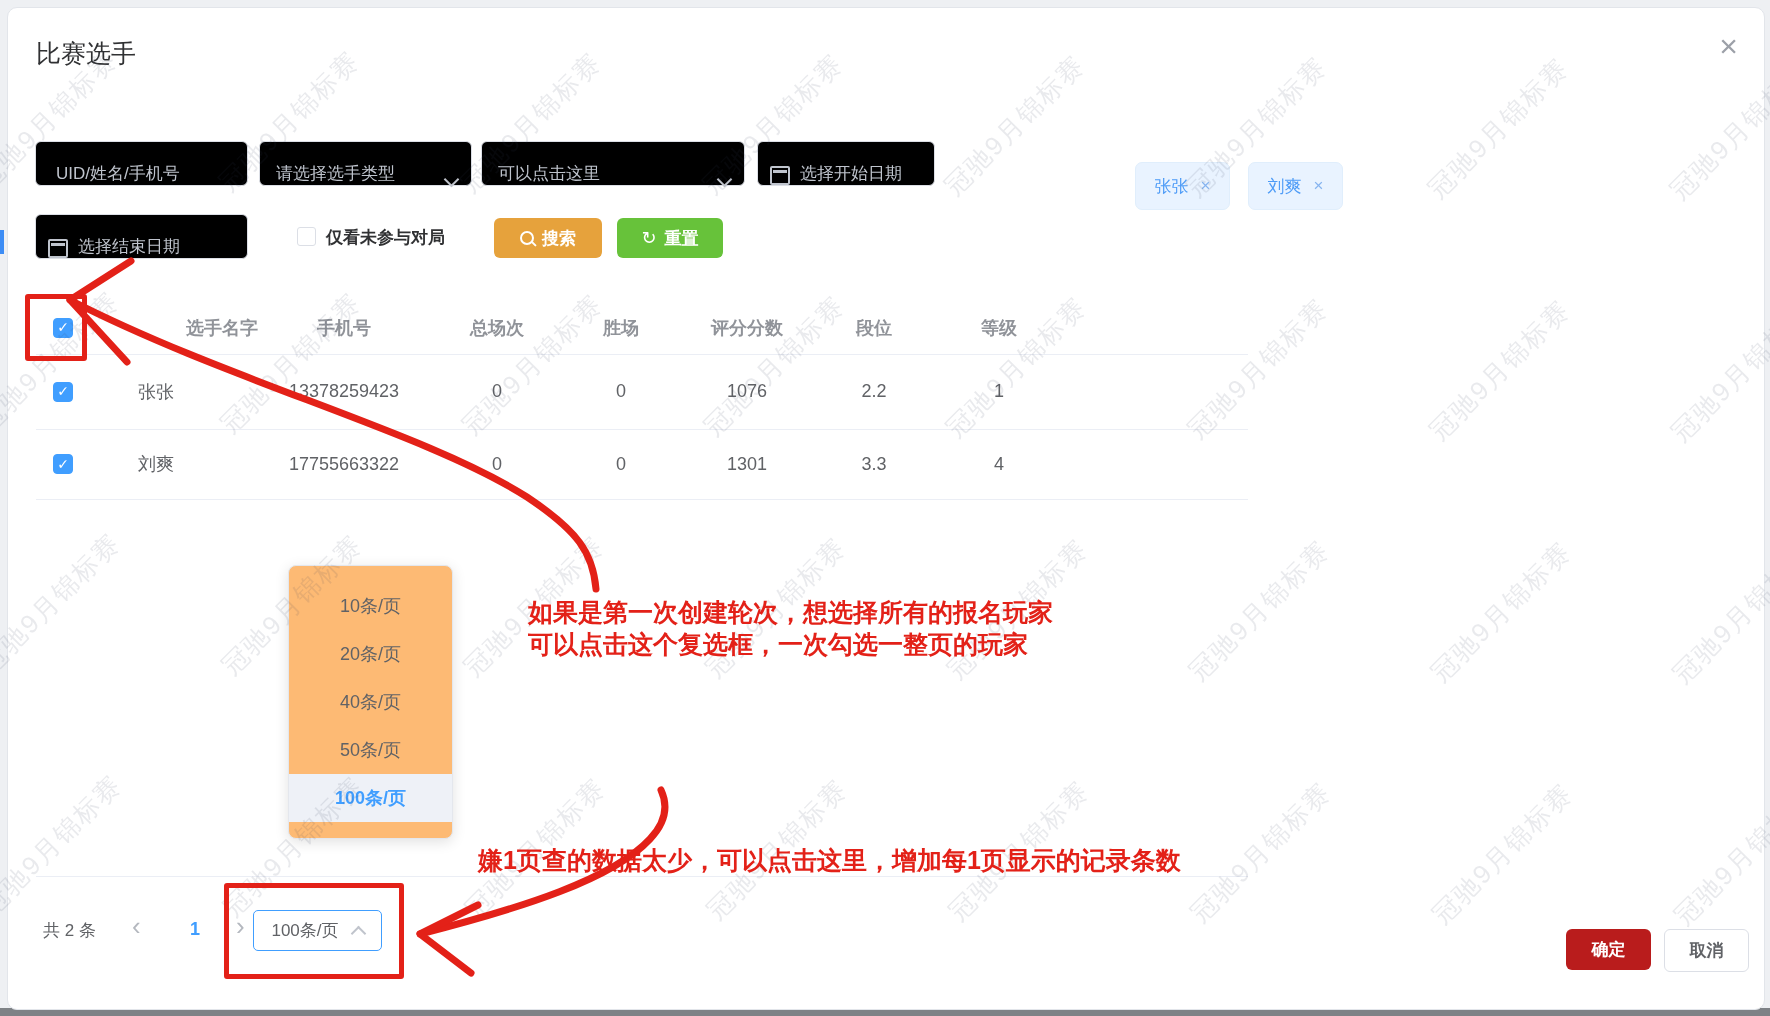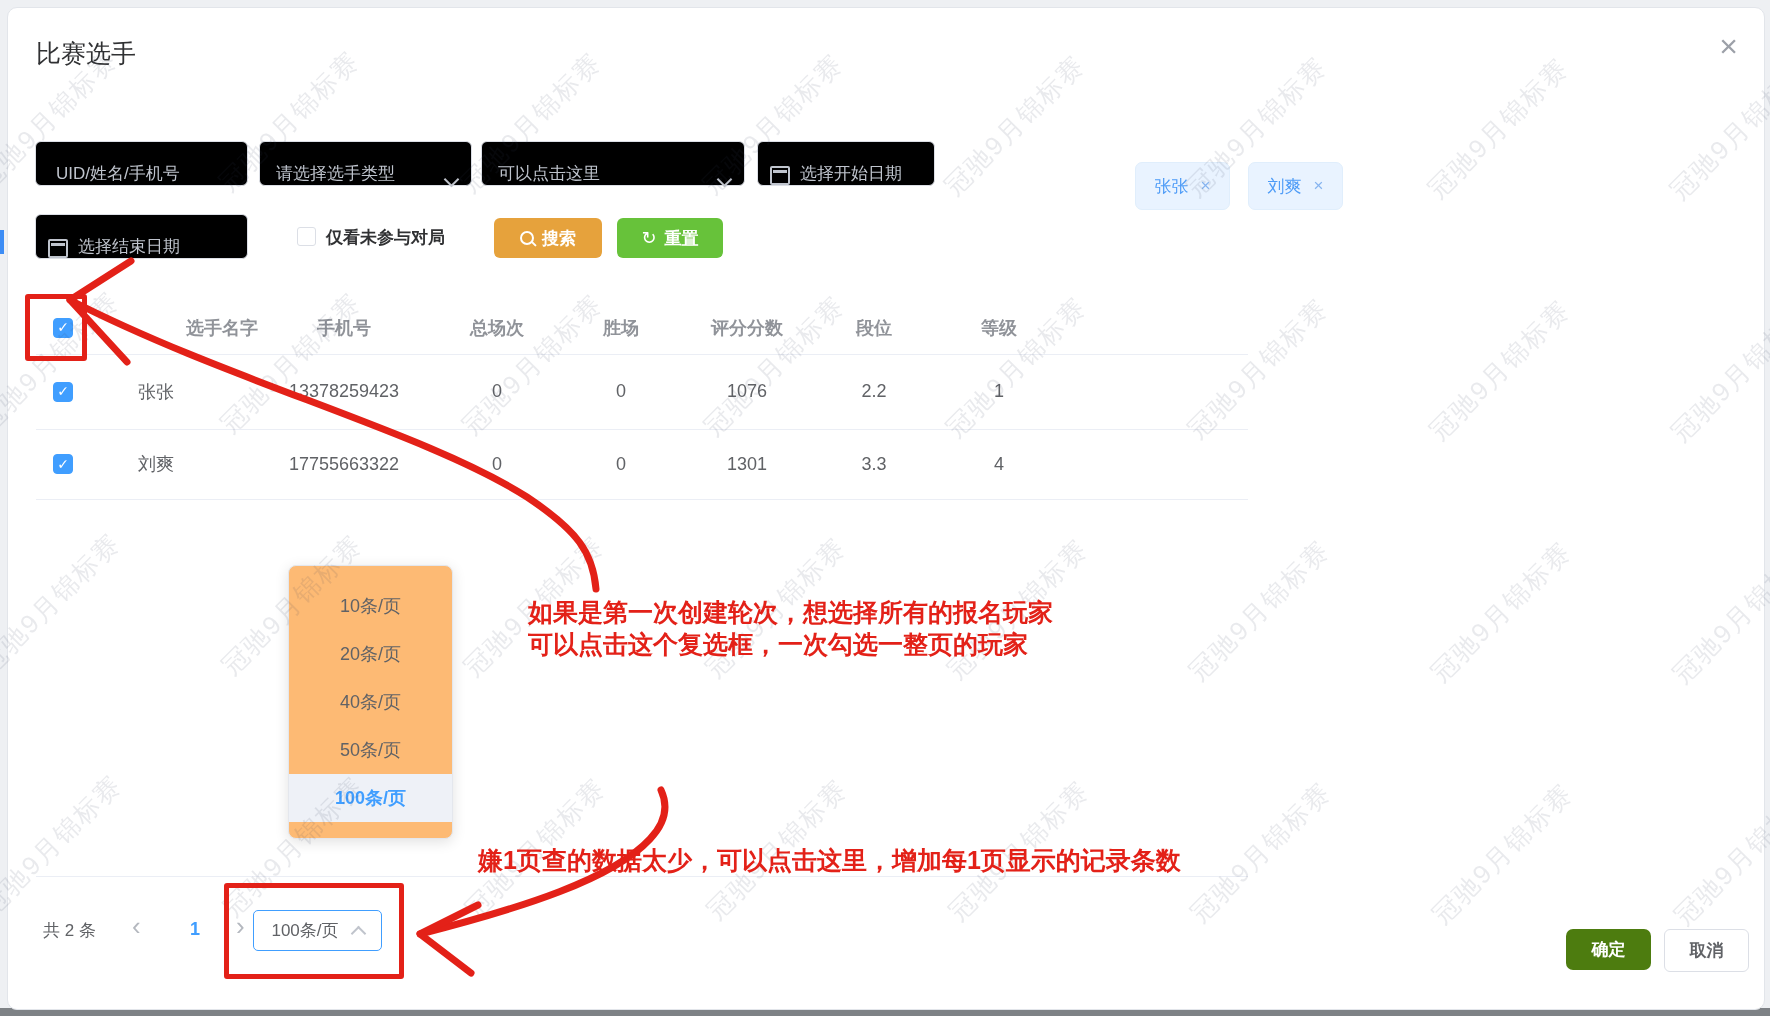--- a/index.html
+++ b/index.html
@@ -59,21 +59,21 @@
   .dd-item.active{background:#eef1f7;color:#409eff;font-weight:bold;}
   
   .pg-total{left:35px;top:911px;font-size:17px;color:#606266;}
   .pg-prev{left:124px;top:905px;font-size:26px;color:#b4b8bf;line-height:26px;cursor:pointer;}
   .pg-page{left:182px;top:911px;font-size:18px;color:#409eff;font-weight:bold;cursor:pointer;}
   .pg-next{left:228px;top:905px;font-size:26px;color:#b4b8bf;line-height:26px;cursor:pointer;}
   .pg-select{left:245px;top:902px;width:127px;height:39px;border:1px solid #409eff;border-radius:5px;
     background:#fff;display:flex;align-items:center;justify-content:center;gap:14px;
     font-size:17px;color:#606266;cursor:pointer;}
   
-  .btn-confirm{left:1558px;top:921px;width:85px;height:41px;background:#4d7c0f;border-radius:7px;}
+  .btn-confirm{left:1558px;top:921px;width:85px;height:41px;background:#b91c1c;}
   .btn-cancel{left:1656px;top:921px;width:83px;height:41px;background:#fff;border:1px solid #dcdfe6;
     color:#606266;border-radius:6px;font-size:17px;font-weight:bold;display:flex;align-items:center;justify-content:center;cursor:pointer;}
   
   .wm-grid{position:absolute;left:50%;top:50%;width:3200px;height:2800px;margin-left:-1600px;margin-top:-1400px;
     transform:rotate(-45deg);pointer-events:none;z-index:40;}
   .wm{position:absolute;font-size:26px;letter-spacing:2px;color:rgba(55,65,90,0.11);white-space:nowrap;}
   
   .anno{z-index:50;pointer-events:none;}
   .red-rect{border:5px solid #e32118;border-radius:3px;background:transparent;}
   .rect-1{left:25px;top:294px;width:52px;height:57px;}

